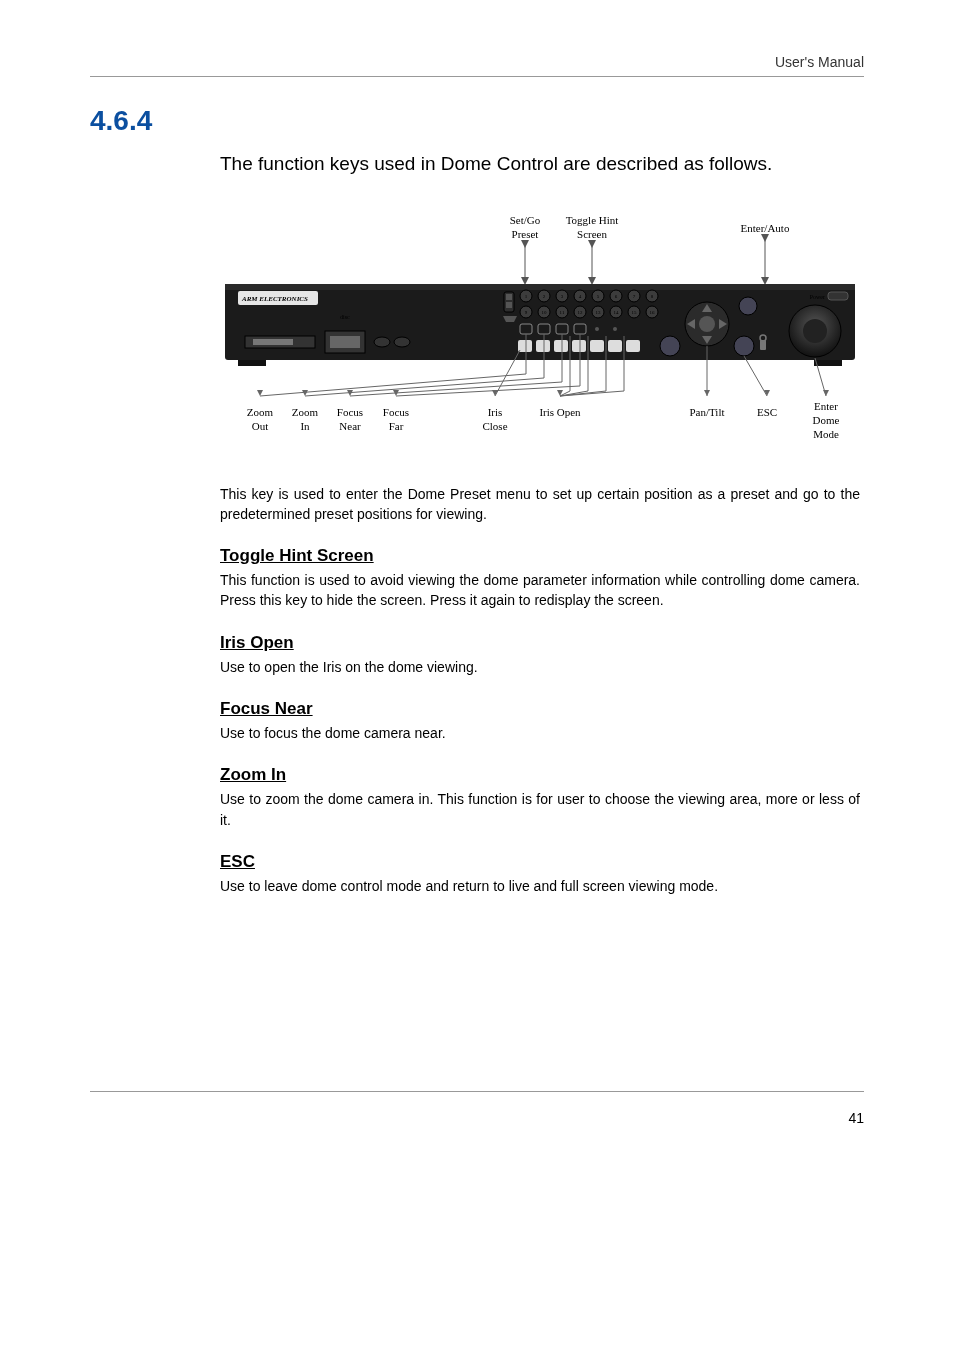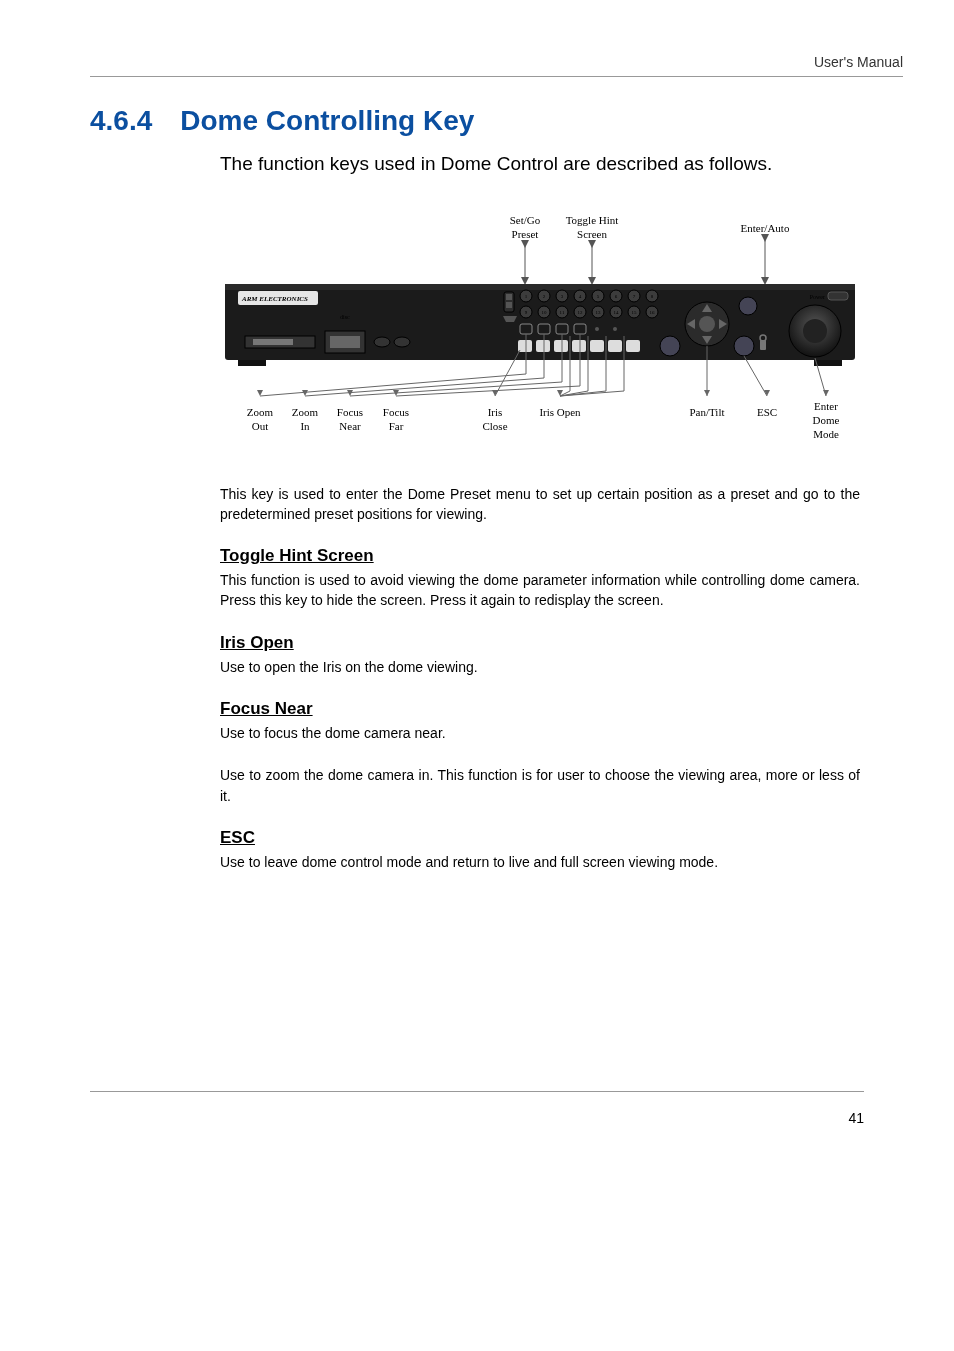--- a/index.html
+++ b/index.html
@@ -7,21 +7,21 @@
     padding: 0;
     background: #fff;
     font-family: Arial, Helvetica, sans-serif;
     color: #000;
   }
   .page {
     width: 954px;
     height: 1162px;
     position: relative;
     box-sizing: border-box;
-    padding: 54px 51px 60px 90px;
+    padding: 54px 90px 60px 90px;
   }
   .running-head {
     text-align: right;
     font-size: 14px;
     color: #333;
     margin-bottom: 6px;
   }
   hr.rule {
     border: none;
     border-top: 1px solid #999;
@@ -94,21 +94,20 @@
 </head>
 <body>
 
 <div class="page">
 
   <div class="running-head">User's Manual</div>
   <hr class="rule">
 
   <div class="h-wrap">
     <span class="sec-num">4.6.4</span>
-    <span class="sec-title">Dome Controlling Key</span>
   </div>
 
   <div class="content">
 
     <p class="intro">The function keys used in Dome Control are described as follows.</p>
 
     <div class="figure">
       <svg class="fig-svg" viewBox="0 0 640 260">
 
         <defs>
@@ -307,20 +306,21 @@
 
     <p class="sub-h">Toggle Hint Screen</p>
     <p class="sub-body">This function is used to avoid viewing the dome parameter information while controlling dome camera. Press this key to hide the screen. Press it again to redisplay the screen.</p>
 
     <p class="sub-h">Iris Open</p>
     <p class="sub-body">Use to open the Iris on the dome viewing.</p>
 
     <p class="sub-h">Focus Near</p>
     <p class="sub-body">Use to focus the dome camera near.</p>
 
+    <p class="sub-h">Zoom In</p>
     <p class="sub-body">Use to zoom the dome camera in. This function is for user to choose the viewing area, more or less of it.</p>
 
     <p class="sub-h">ESC</p>
     <p class="sub-body">Use to leave dome control mode and return to live and full screen viewing mode.</p>
 
   </div>
 
   <div style="position:absolute; left:90px; right:90px; bottom:70px;">
     <hr class="rule-bottom">
   </div>

